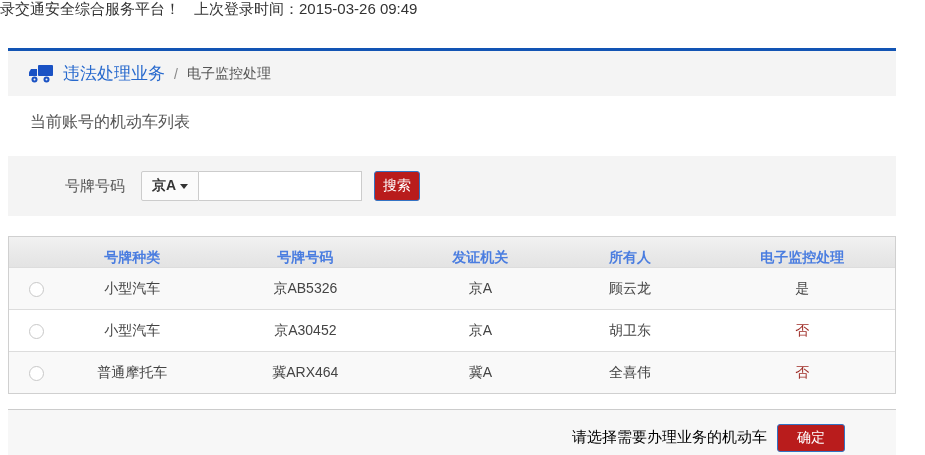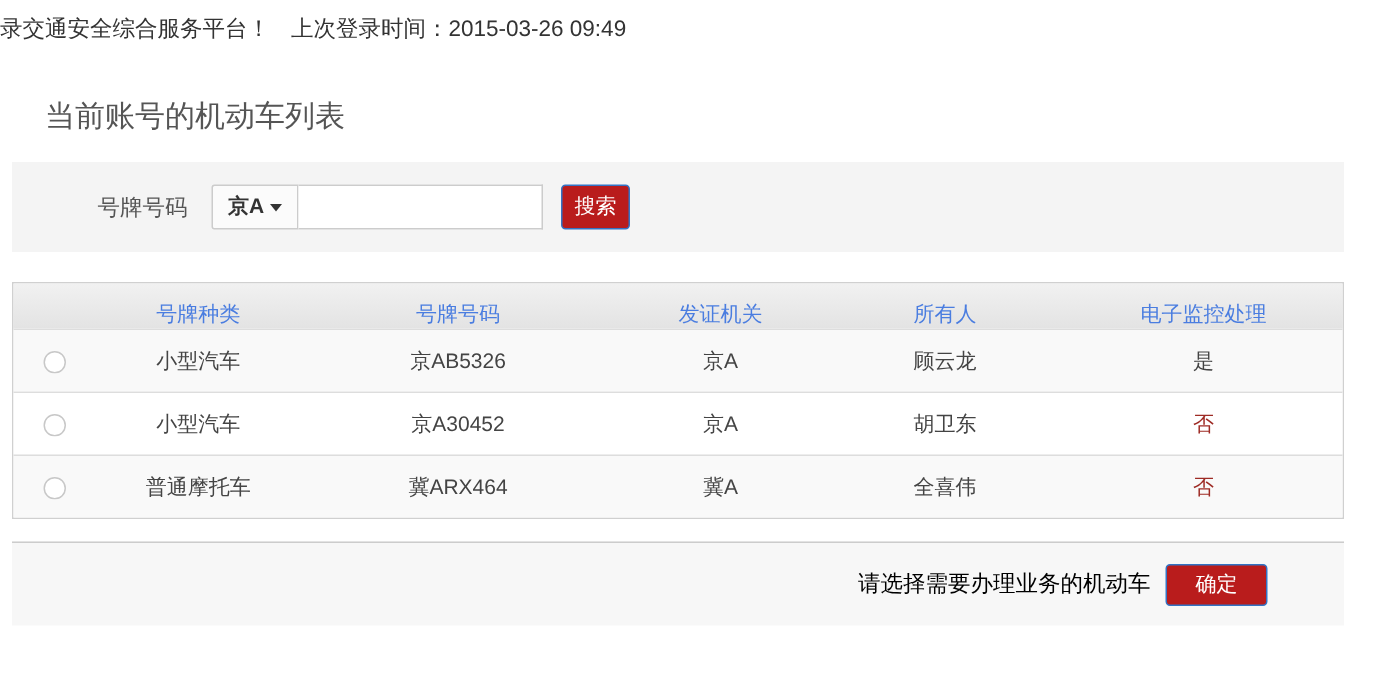--- a/index.html
+++ b/index.html
@@ -1,35 +1,35 @@
 <!DOCTYPE html>
 <html><head>
 <meta charset="utf-8">
 <style>
   * { margin:0; padding:0; box-sizing:border-box; }
   html,body { width:925px; height:455px; background:#fff; overflow:hidden;
     font-family:"Liberation Sans","DejaVu Sans",sans-serif; }
 
   
-  .topbar { height:48px; padding-top:10px; font-size:15px; color:#333; white-space:nowrap; }
+  .topbar { height:48px; font-size:15px; color:#333; white-space:nowrap; }
   .topbar .gap { display:inline-block; width:14px; }
 
   
   .main { margin-left:8px; width:888px; }
 
   
   .crumbbar { border-top:3px solid #1254b4; height:48px; background:#f4f4f4;
     display:flex; align-items:center; padding-left:20px; }
   .truck { width:26px; height:20px; margin-right:9px; flex:0 0 auto; }
   .crumb-link { color:#2769cd; font-size:17px; text-decoration:none; cursor:pointer; }
   .crumb-sep { color:#888; font-size:14px; margin:0 9px; }
   .crumb-cur { color:#555; font-size:14px; }
 
   
-  .sec-title { margin:16px 0 0 22px; font-size:20px; color:#555; height:22px; }
+  .sec-title { margin:16px 0 0 22px; font-size:16px; color:#555; height:22px; }
 
   
   .searchbar { margin-top:22px; height:60px; background:#f4f4f4;
     display:flex; align-items:center; }
   .search-label { margin-left:57px; font-size:15px; color:#555; }
   .plate-prefix { margin-left:16px; width:58px; height:30px; background:#fbfbfb;
     border:1px solid #ccc; border-radius:2px 0 0 2px; display:flex; align-items:center;
     justify-content:center; cursor:pointer; font-size:14px; font-weight:bold; color:#333; }
   .caret { width:0; height:0; border-left:4px solid transparent; border-right:4px solid transparent;
     border-top:5px solid #333; margin-left:4px; }
@@ -40,40 +40,53 @@
     font-family:"Liberation Sans","DejaVu Sans",sans-serif; }
   .search-btn { margin-left:12px; width:46px; height:30px; }
 
   
   .vtable { margin-top:20px; border:1px solid #d0d0d0; }
   .vrow { display:flex; align-items:center; height:42px; background:#fff; }
   .vrow.odd { background:#f9f9f9; }
   .vrow + .vrow { border-top:1px solid #ddd; }
   .vhead { height:30px; background:linear-gradient(180deg,#f1f1f1,#e3e3e3); }
   .cell { text-align:center; font-size:14px; color:#444; overflow:hidden; }
-  .vhead .cell { font-weight:normal; color:#4a7de0;margin-top:12px; }
+  .vhead .cell { font-weight:bold; color:#4a7de0;margin-top:12px; }
   .c0{width:6.2%;} .c1{width:15.4%;} .c2{width:23.7%;} .c3{width:15.8%;} .c4{width:18%;} .c5{width:20.9%;}
   input[type=radio]{ appearance:none; -webkit-appearance:none; width:15px; height:15px;
     border:1px solid #c8c8c8; border-radius:50%; background:#fff; cursor:pointer; vertical-align:middle; }
 
   
   .footer { margin-top:15px; height:56px; border-top:1px solid #ccc; background:#f7f7f7;
     display:flex; align-items:center; justify-content:flex-end; padding-right:51px; }
   .footer-hint { font-size:15px; color:#000000; margin-right:10px; }
   .confirm-btn { width:68px; height:28px; }
 </style>
 </head>
 <body>
 
 <div class="topbar">
   <span>录交通安全综合服务平台！</span><span class="gap"></span><span>上次登录时间：</span><span>2015-03-26 09:49</span>
 </div>
 
 <div class="main">
 
+  <div class="crumbbar">
+    <svg class="truck" viewBox="0 0 26 20" xmlns="http://www.w3.org/2000/svg">
+      <rect x="10" y="1" width="15" height="11" rx="1" fill="#1a52c4"></rect>
+      <path d="M9 5 L9 12 L1 12 L1 8.2 L3 5 Z" fill="#1a52c4"></path>
+      <circle cx="6.5" cy="15.5" r="3" fill="#1a52c4"></circle>
+      <circle cx="18.5" cy="15.5" r="3" fill="#1a52c4"></circle>
+      <circle cx="6.5" cy="15.5" r="1" fill="#f4f4f4"></circle>
+      <circle cx="18.5" cy="15.5" r="1" fill="#f4f4f4"></circle>
+    </svg>
+    <a class="crumb-link">违法处理业务</a>
+    <span class="crumb-sep">/</span>
+    <span class="crumb-cur">电子监控处理</span>
+  </div>
 
   <div class="sec-title">当前账号的机动车列表</div>
 
   <div class="searchbar">
     <span class="search-label">号牌号码</span>
     <div class="plate-prefix">
       <span>京A</span>
       <span class="caret"></span>
     </div>
     <input class="plate-input" type="text" value="" style="">

